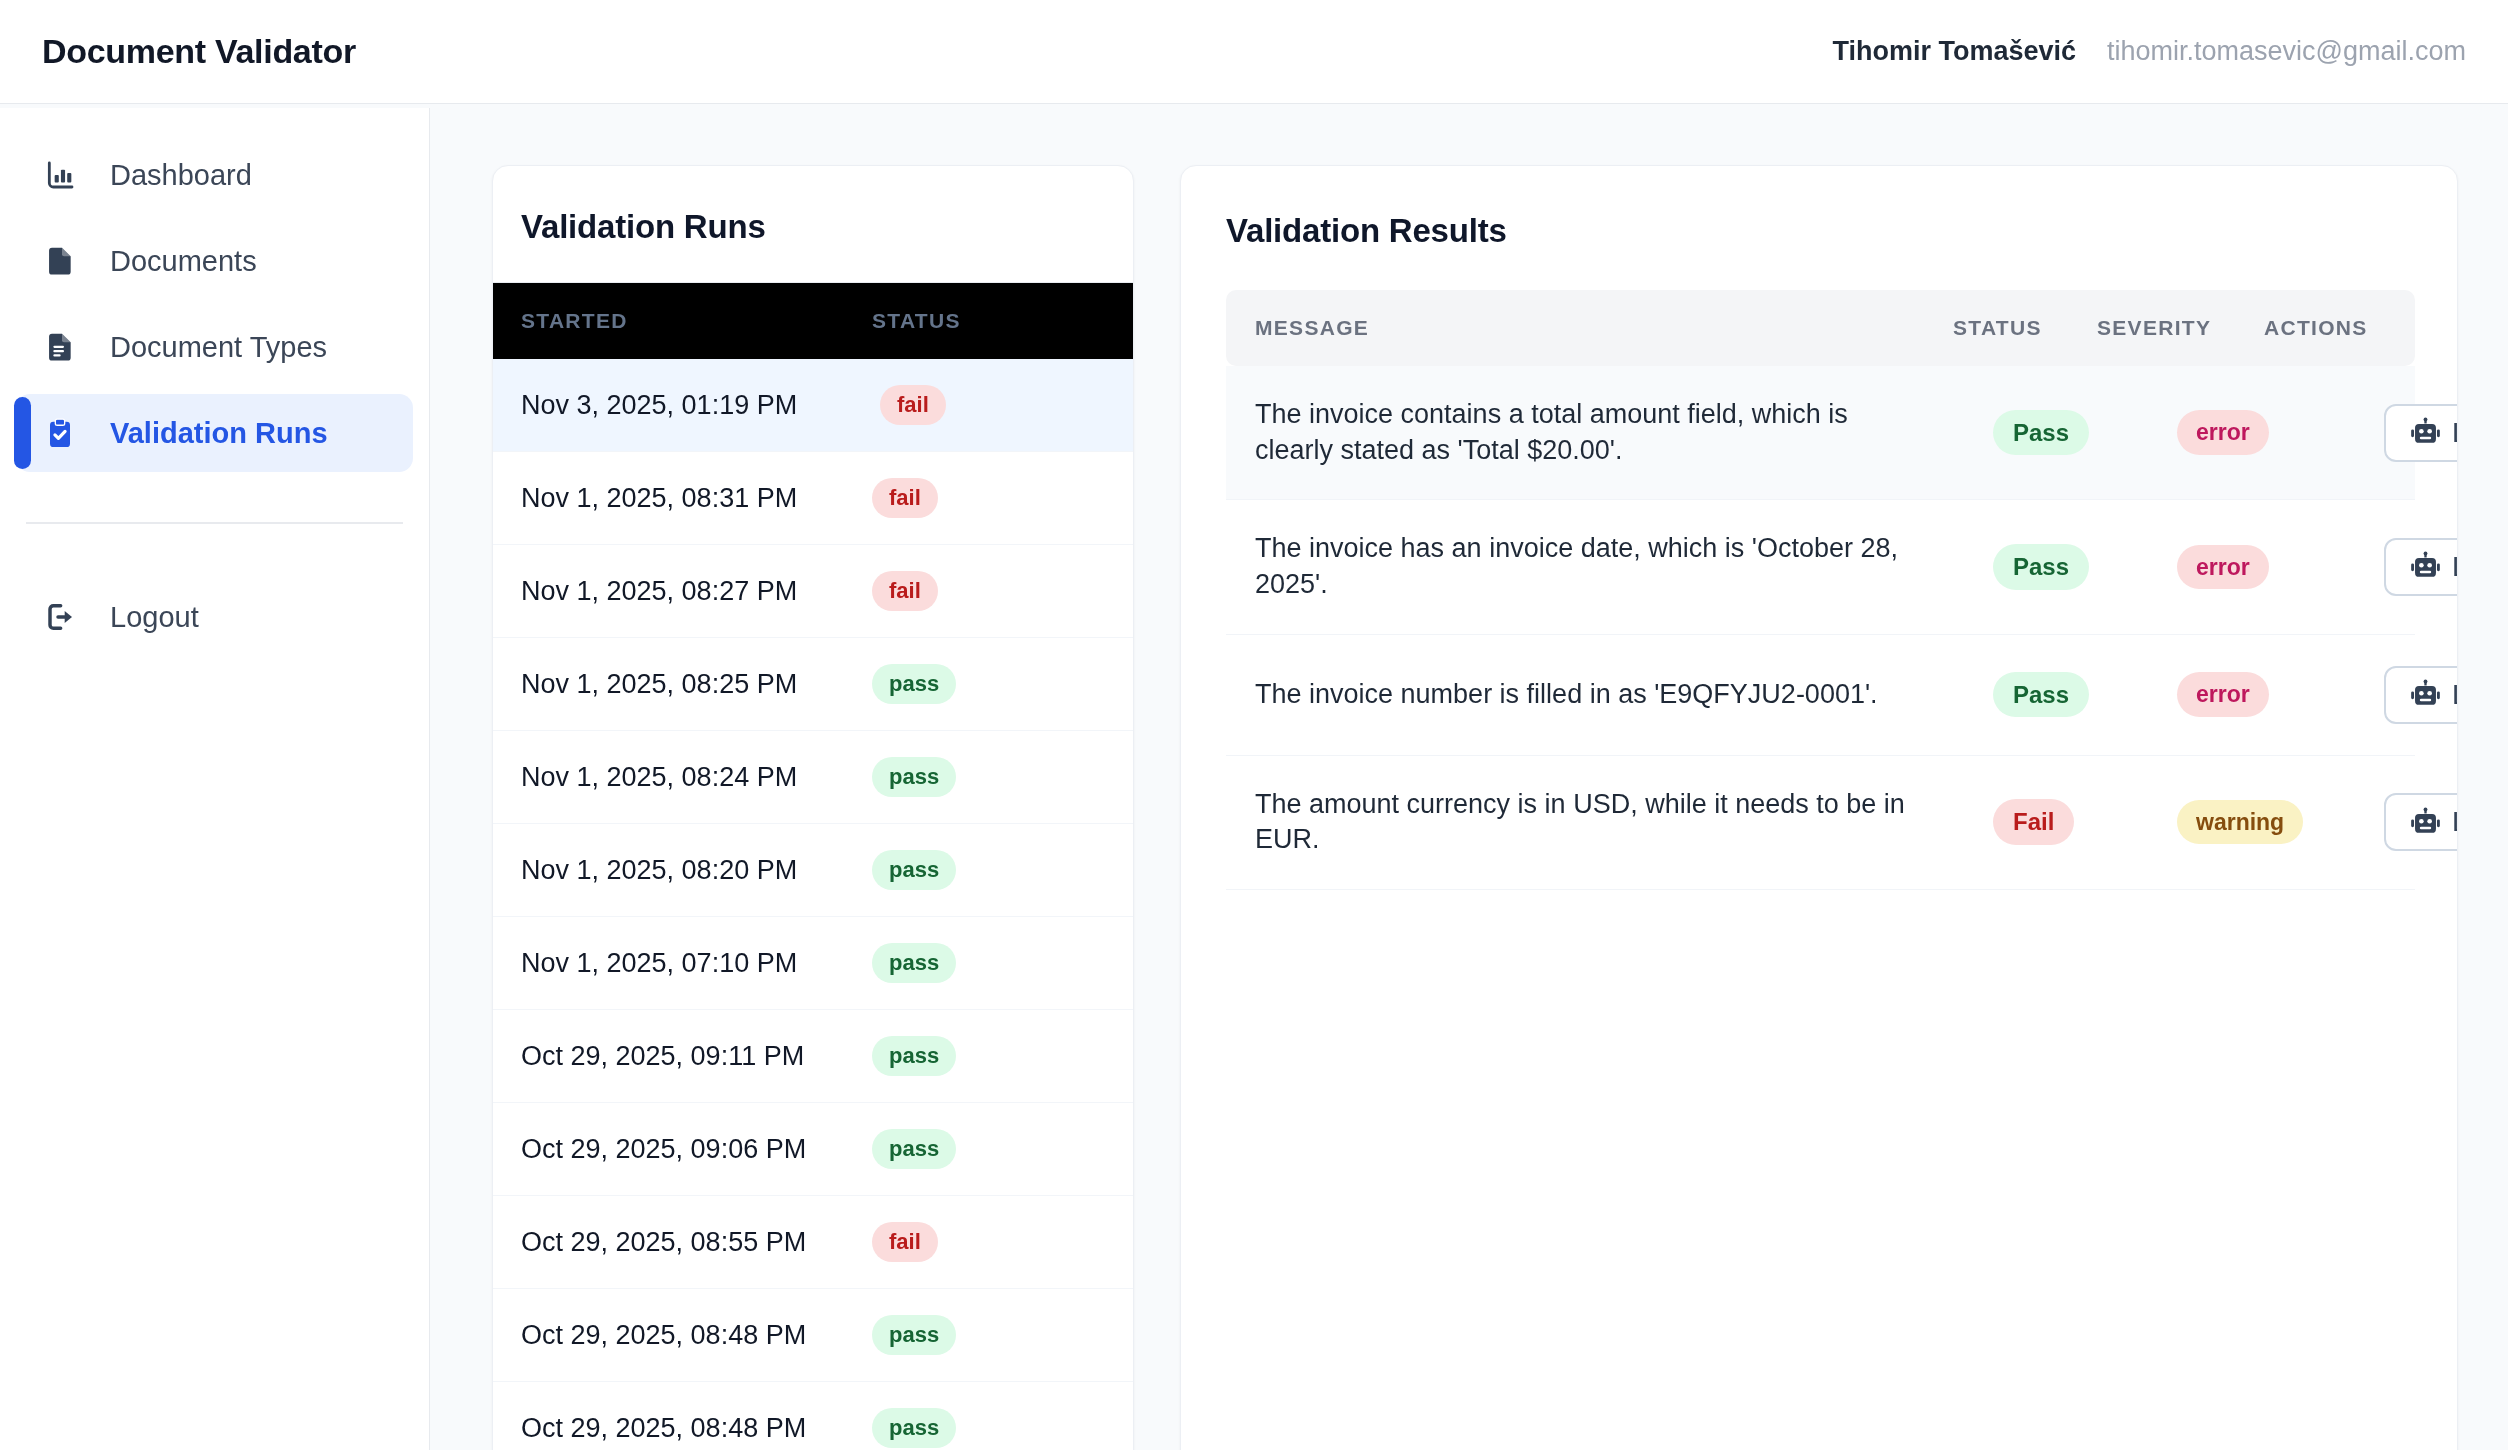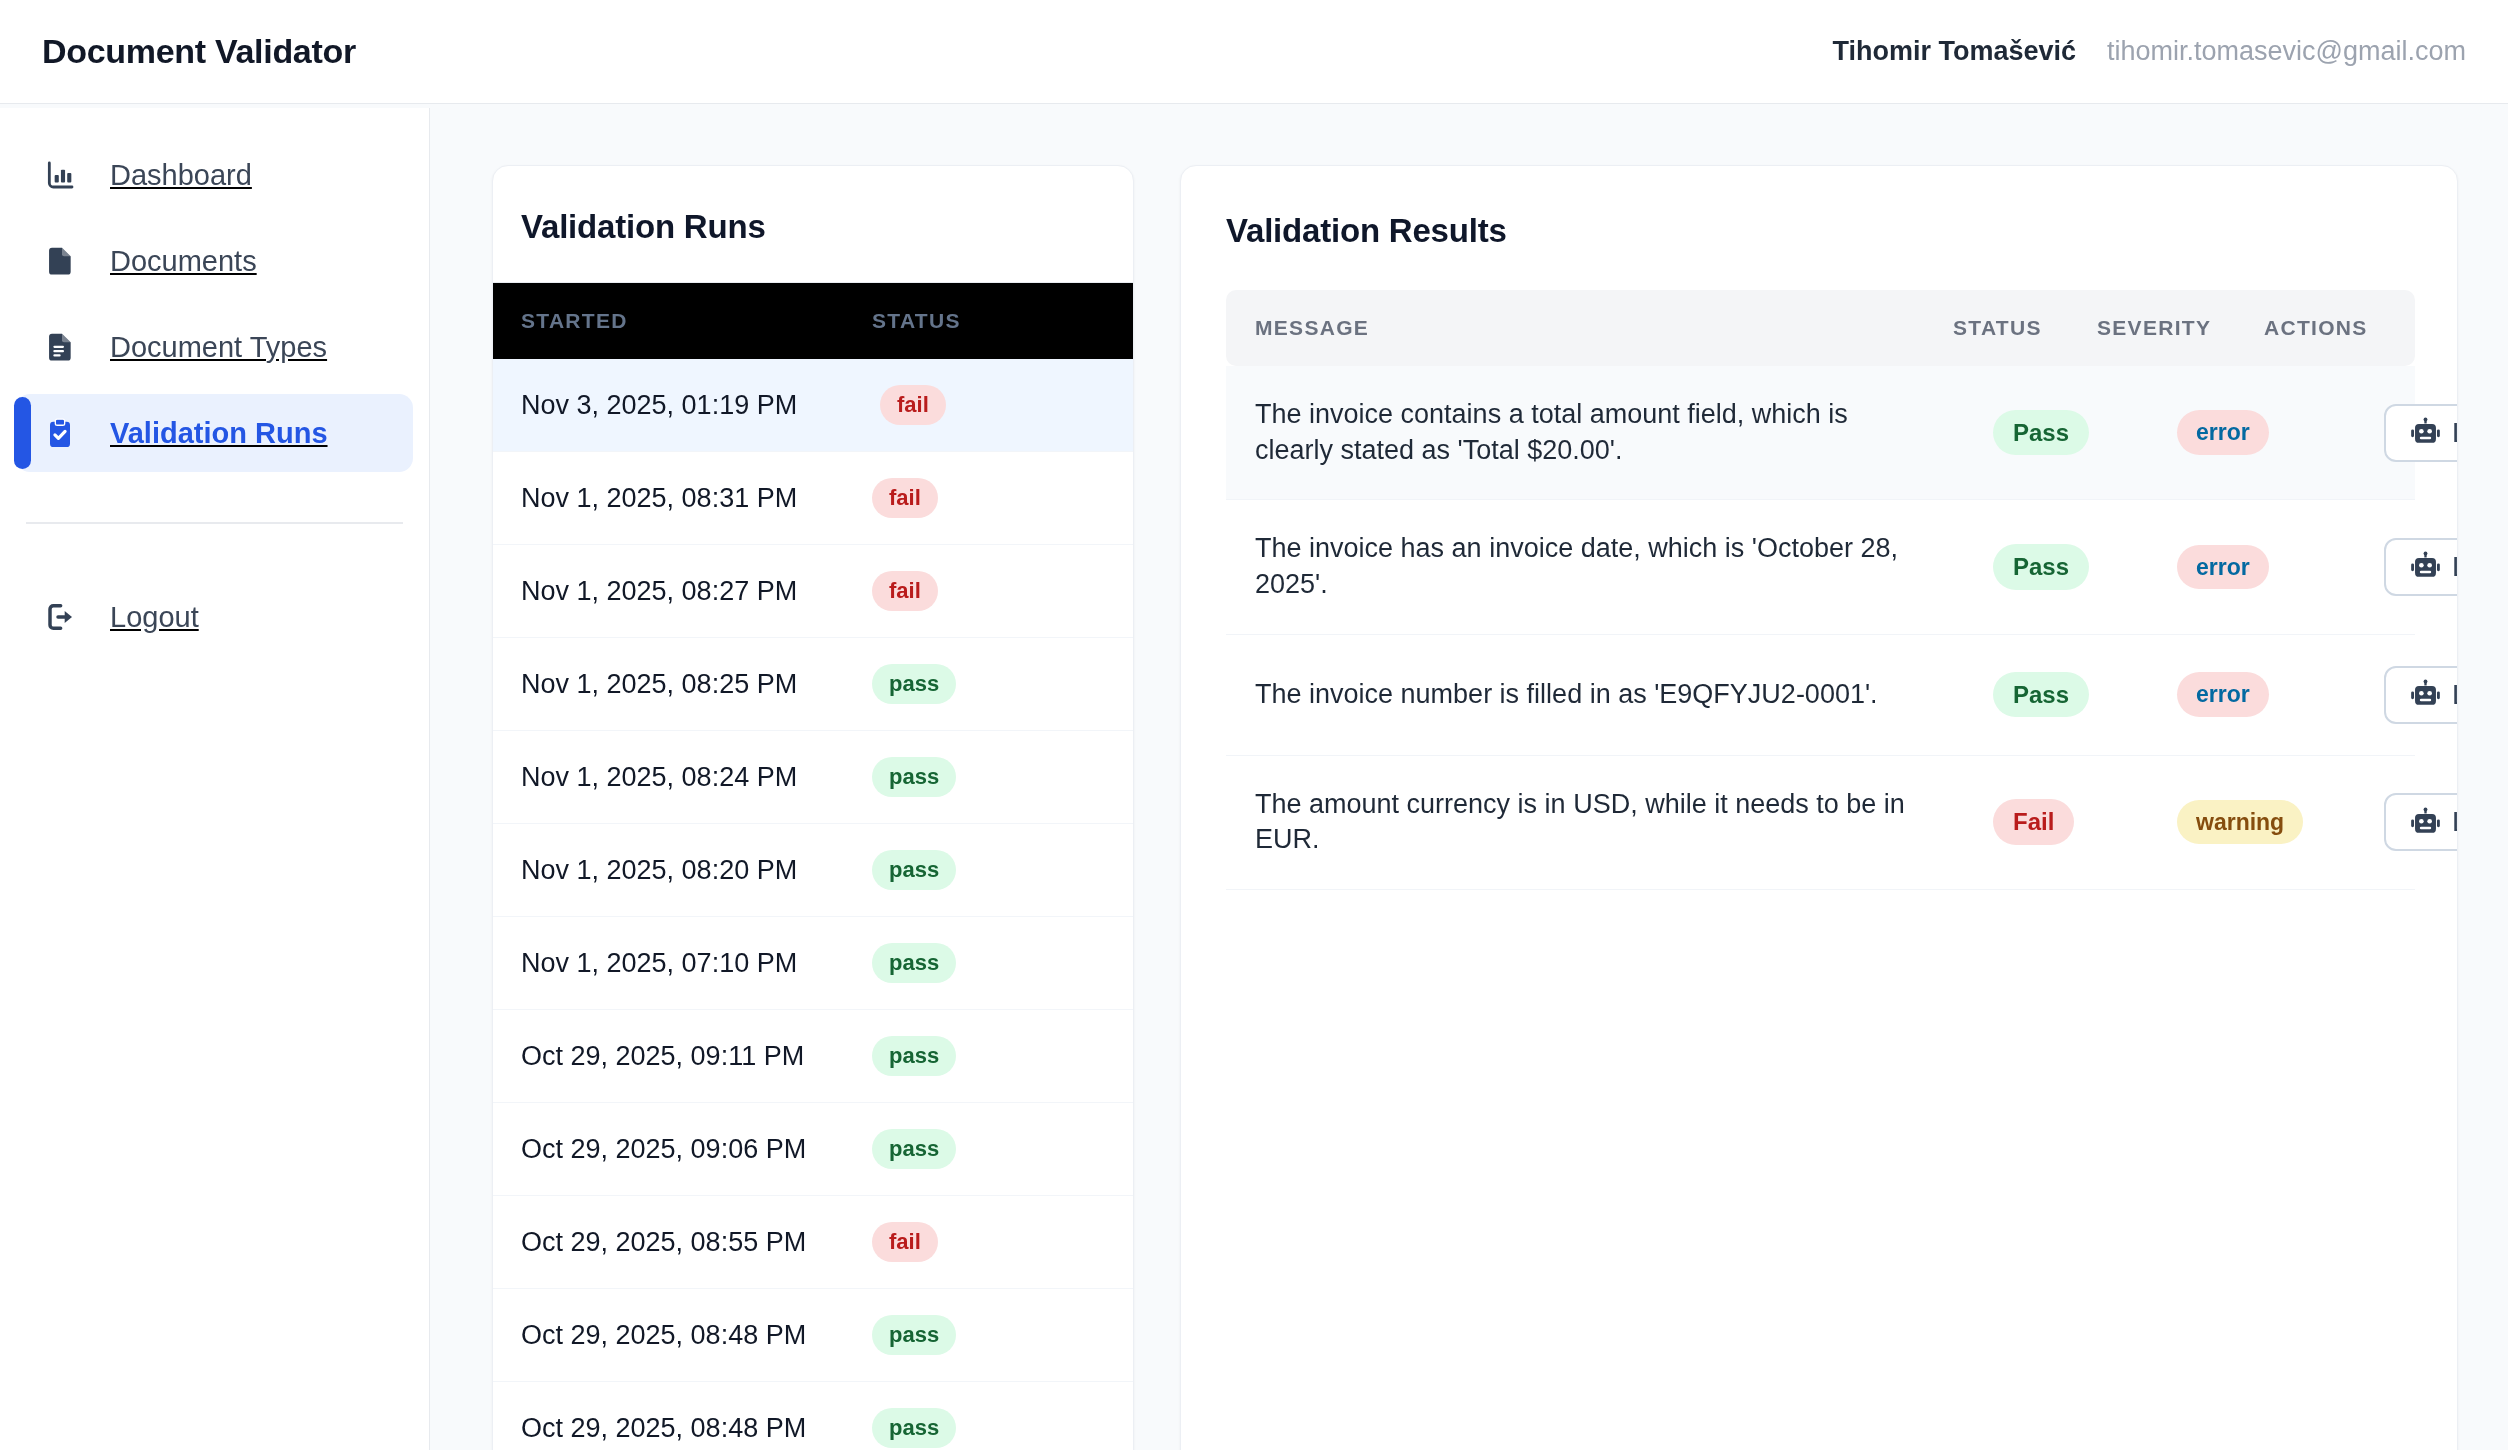--- a/index.html
+++ b/index.html
@@ -10,21 +10,21 @@
   .app-header { position:absolute; top:0; left:0; right:0; height:104px; background:#fff;
     border-bottom:1px solid #E7EAEE; display:flex; align-items:center;
     justify-content:space-between; padding:0 42px; z-index:3; }
   .app-title { font-size:34px; font-weight:700; color:#111827; letter-spacing:-0.3px; }
   .user-area { display:flex; align-items:baseline; gap:31px; }
   .user-name { font-size:27px; font-weight:700; color:#1F2937; }
   .user-email { font-size:27px; color:#9CA3AF; }
 
   
   .sidebar { position:absolute; top:108px; left:0; bottom:0; width:430px; background:#fff;
-    border-right:1px solid #E7EAEE; padding:28px 16px 0 16px;text-decoration:underline; }
+    border-right:1px solid #E7EAEE; padding:28px 16px 0 16px; }
   .nav-item { position:relative; display:flex; align-items:center; gap:34px; height:78px;
     padding-left:28px; border-radius:14px; font-size:29px; font-weight:500; color:#3B4657;
     margin-bottom:8px; cursor:pointer; }
   .nav-item .nav-icon { width:32px; height:32px; display:inline-flex; color:#334155; flex:none; }
   .nav-item.active { background:#EAF1FE; color:#2456E4; font-weight:600; }
   .nav-item.active .nav-icon { color:#2456E4; }
   .nav-item.active::before { content:""; position:absolute; left:-2px; top:3px; bottom:3px;
     width:17px; border-radius:12px; background:#2456E4; }
   .sidebar-divider { border-top:2px solid #E8EAEE; margin:50px 10px 54px 10px; }
   svg { display:block; }
@@ -46,21 +46,21 @@
   .runs-header .th:first-child { padding-left:28px; }
   .run-row { display:grid; grid-template-columns:379px 1fr; align-items:center; height:93px;
     border-bottom:1px solid #F2F5F9; font-size:27px; color:#111827; cursor:pointer; }
   .run-row .started { padding-left:28px; }
   .run-row.selected { background:#EFF6FF;gap:8px; }
 
   .badge { display:inline-block; justify-self:start; padding:7px 17px; border-radius:994px;
     font-size:22px; font-weight:700; line-height:1.15; }
   .badge-pass { background:#DCFAE7; color:#166534; }
   .badge-fail { background:#FBDCDC; color:#B91C1C; }
-  .badge-error { background:#FBDCDC; color:#0369a1; }
+  .badge-error { background:#FBDCDC; color:#be185d; }
   .badge-warning { background:#FAF2C4; color:#854D0E; }
 
   
   .card-head2 { padding:46px 45px 40px; }
   .results-table { margin:0 42px 0 45px; }
   .results-header { display:grid; grid-template-columns:727px 144px 167px 1fr;
     background:#F4F5F7; border-radius:10px; padding:26px 0; align-items:center; }
   .results-header .th { color:#6B7280; }
   .results-header .th:first-child { padding-left:29px; }
   .result-row { display:grid; grid-template-columns:727px 144px 167px 1fr; align-items:center;

